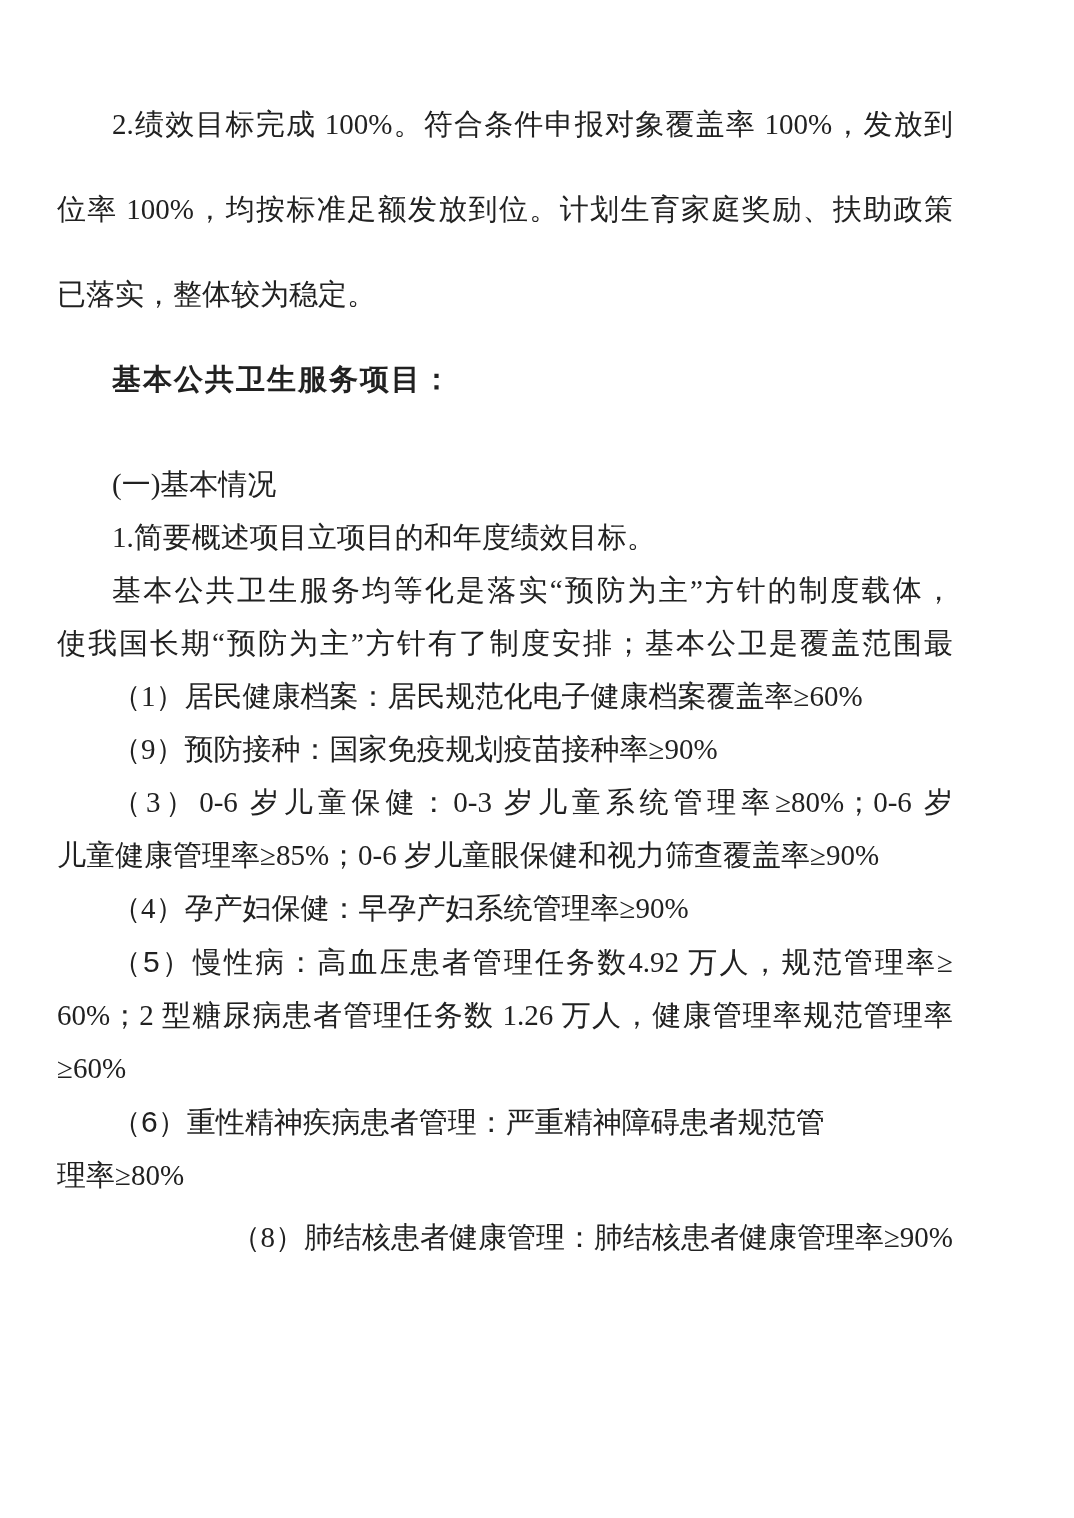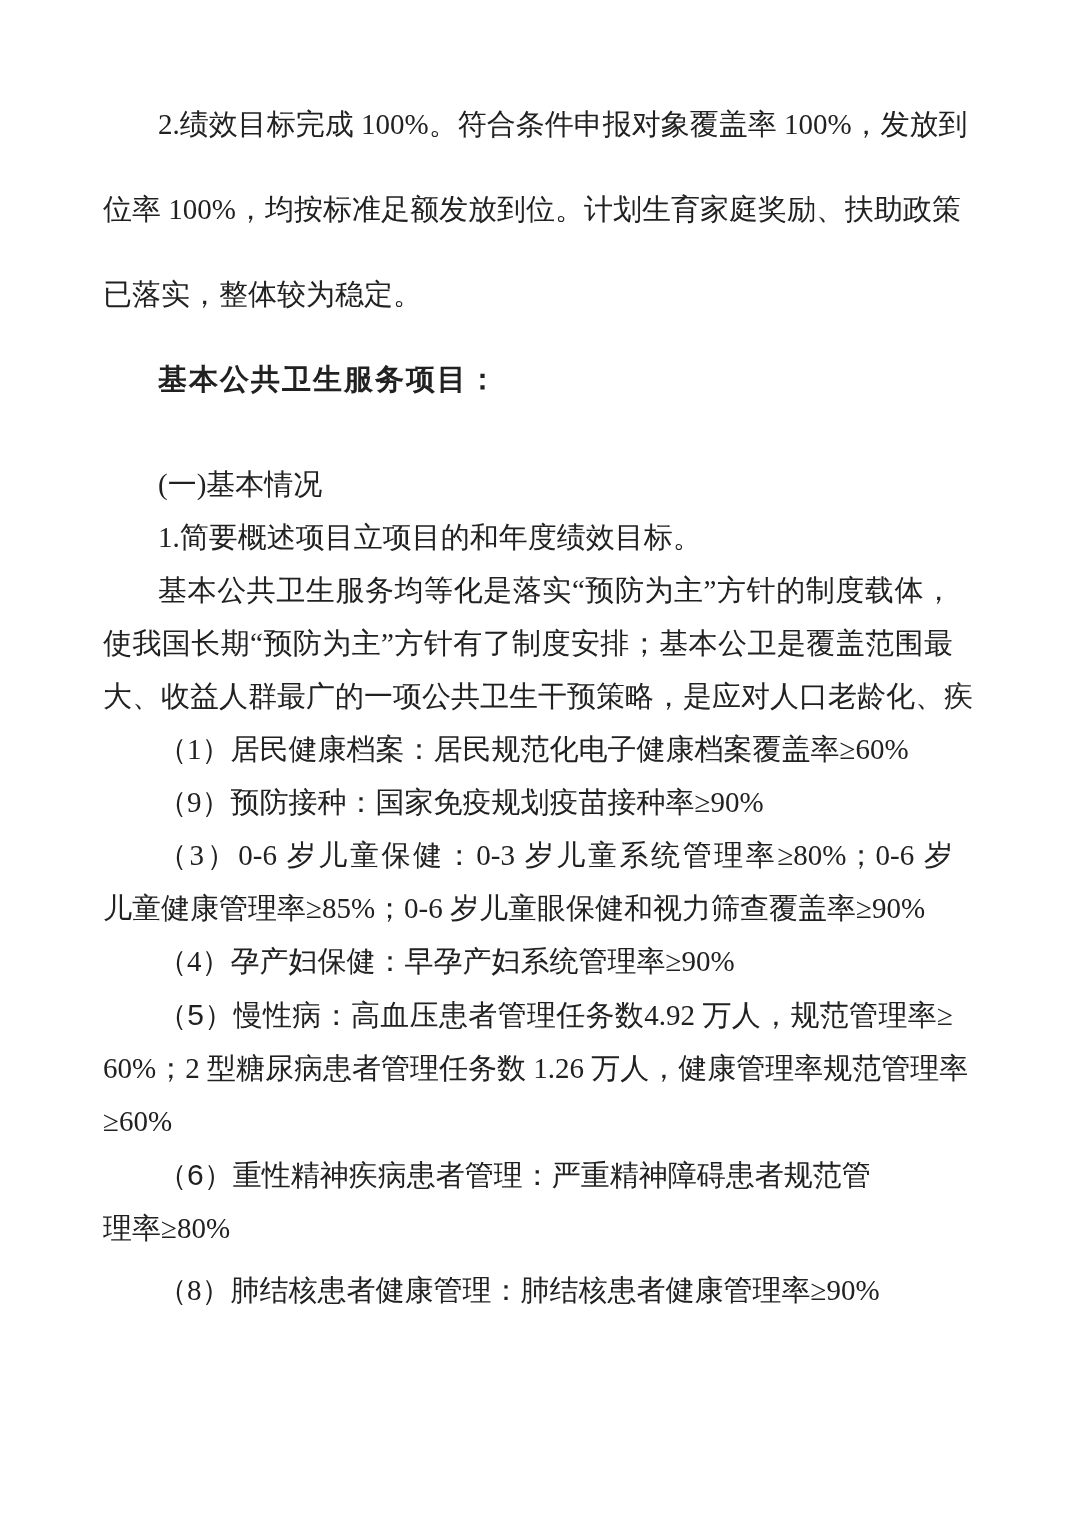--- a/index.html
+++ b/index.html
@@ -11,21 +11,21 @@
     width: 1074px;
     height: 1518px;
     overflow: hidden;
     font-family: "Liberation Serif", "DejaVu Serif", serif;
     color: #212121;
   }
   .page {
     box-sizing: border-box;
     width: 1074px;
     height: 1518px;
-    padding: 82px 121px 0 103px;
+    padding: 82px 121px 0 57px;
     background: #ffffff;
   }
   .line {
     margin: 0;
     padding: 0;
     font-size: 29px;
     white-space: nowrap;
     text-align: left;
   }
   
@@ -45,41 +45,40 @@
     font-family: Liberation Serif, serif;
     font-weight: 700;
     letter-spacing: 2px;
   }
   
   .altnum {
     font-family: "Liberation Sans", "DejaVu Sans", sans-serif;
     font-size: 30px;
   }
   
-  .pregap { margin-top: 9px; }
+  .pregap { margin-top: 9px; text-align: right; }
 </style>
 </head>
 <body>
 
 <div class="page">
 
   <div class="sec1">
     <p class="line ind fill">2.绩效目标完成 100%。符合条件申报对象覆盖率 100%，发放到</p>
     <p class="line fill">位率 100%，均按标准足额发放到位。计划生育家庭奖励、扶助政策</p>
     <p class="line">已落实，整体较为稳定。</p>
     <p class="line ind heading">基本公共卫生服务项目：</p>
   </div>
 
   <div class="sec2">
     <p class="line ind">(一)基本情况</p>
     <p class="line ind">1.简要概述项目立项目的和年度绩效目标。</p>
 
     <p class="line ind fill">基本公共卫生服务均等化是落实“预防为主”方针的制度载体，</p>
     <p class="line fill">使我国长期“预防为主”方针有了制度安排；基本公卫是覆盖范围最</p>
-    <p class="line fill">大、收益人群最广的一项公共卫生干预策略，是应对人口老龄化、疾</p>
 
 
     <p class="line ind">（1）居民健康档案：居民规范化电子健康档案覆盖率≥60%</p>
     <p class="line ind">（9）预防接种：国家免疫规划疫苗接种率≥90%</p>
     <p class="line ind fill">（3）0-6 岁儿童保健：0-3 岁儿童系统管理率≥80%；0-6 岁</p>
     <p class="line">儿童健康管理率≥85%；0-6 岁儿童眼保健和视力筛查覆盖率≥90%</p>
     <p class="line ind">（4）孕产妇保健：早孕产妇系统管理率≥90%</p>
 
     <p class="line ind fill"><span>（</span><span class="altnum">5</span><span>）慢性病：高血压患者管理任务数4.92 万人，规范管理率≥</span></p>
     <p class="line fill">60%；2 型糖尿病患者管理任务数 1.26 万人，健康管理率规范管理率</p>

